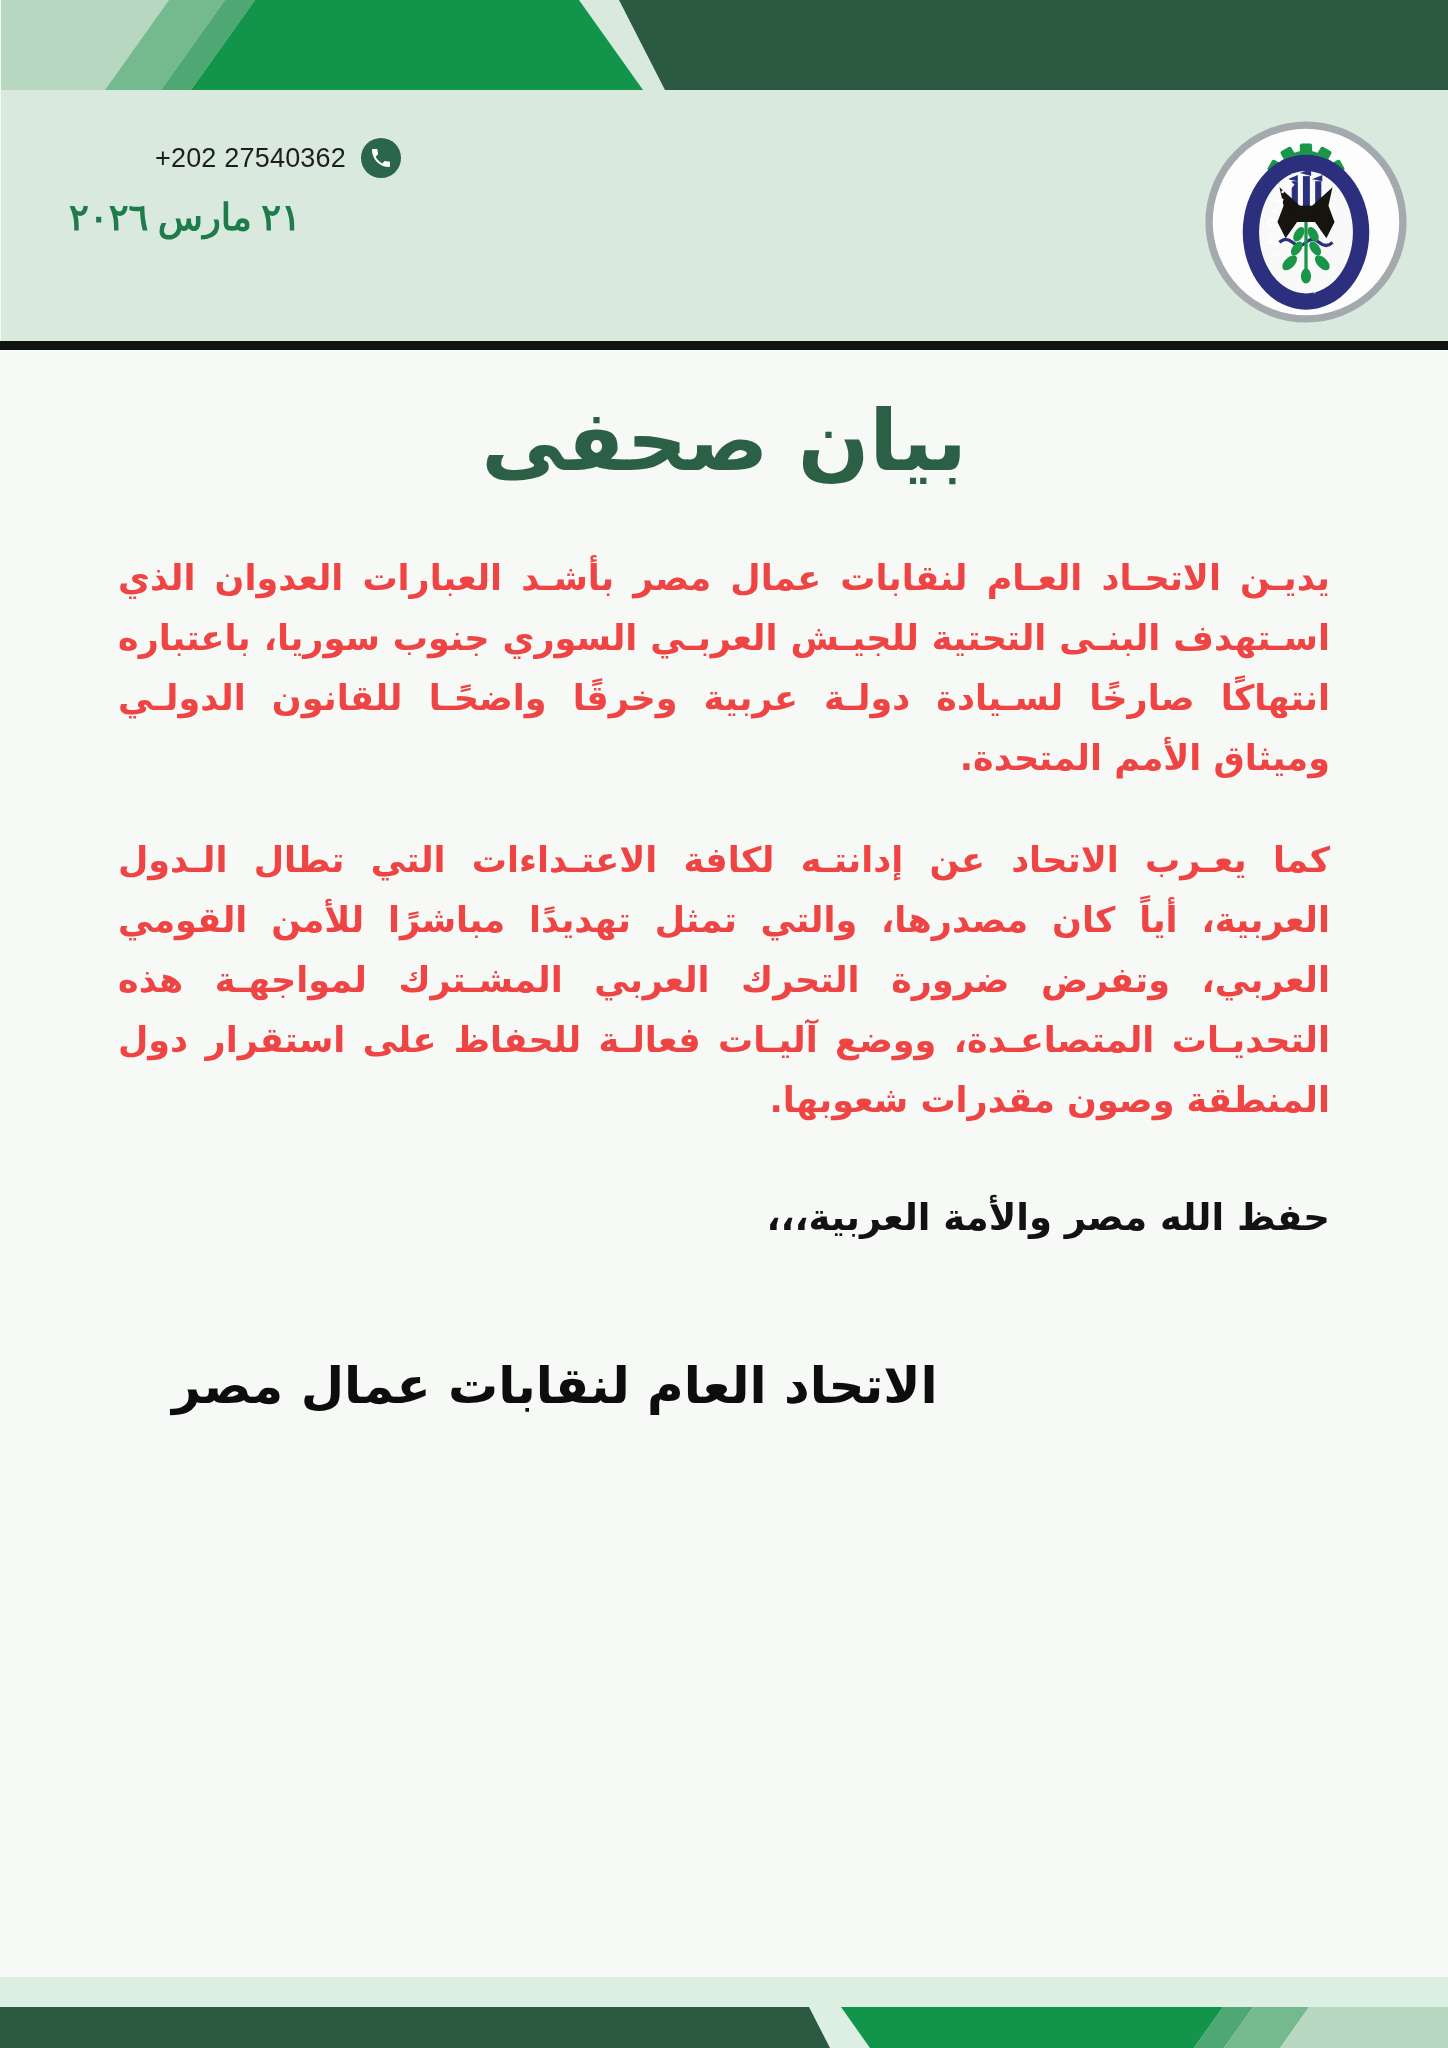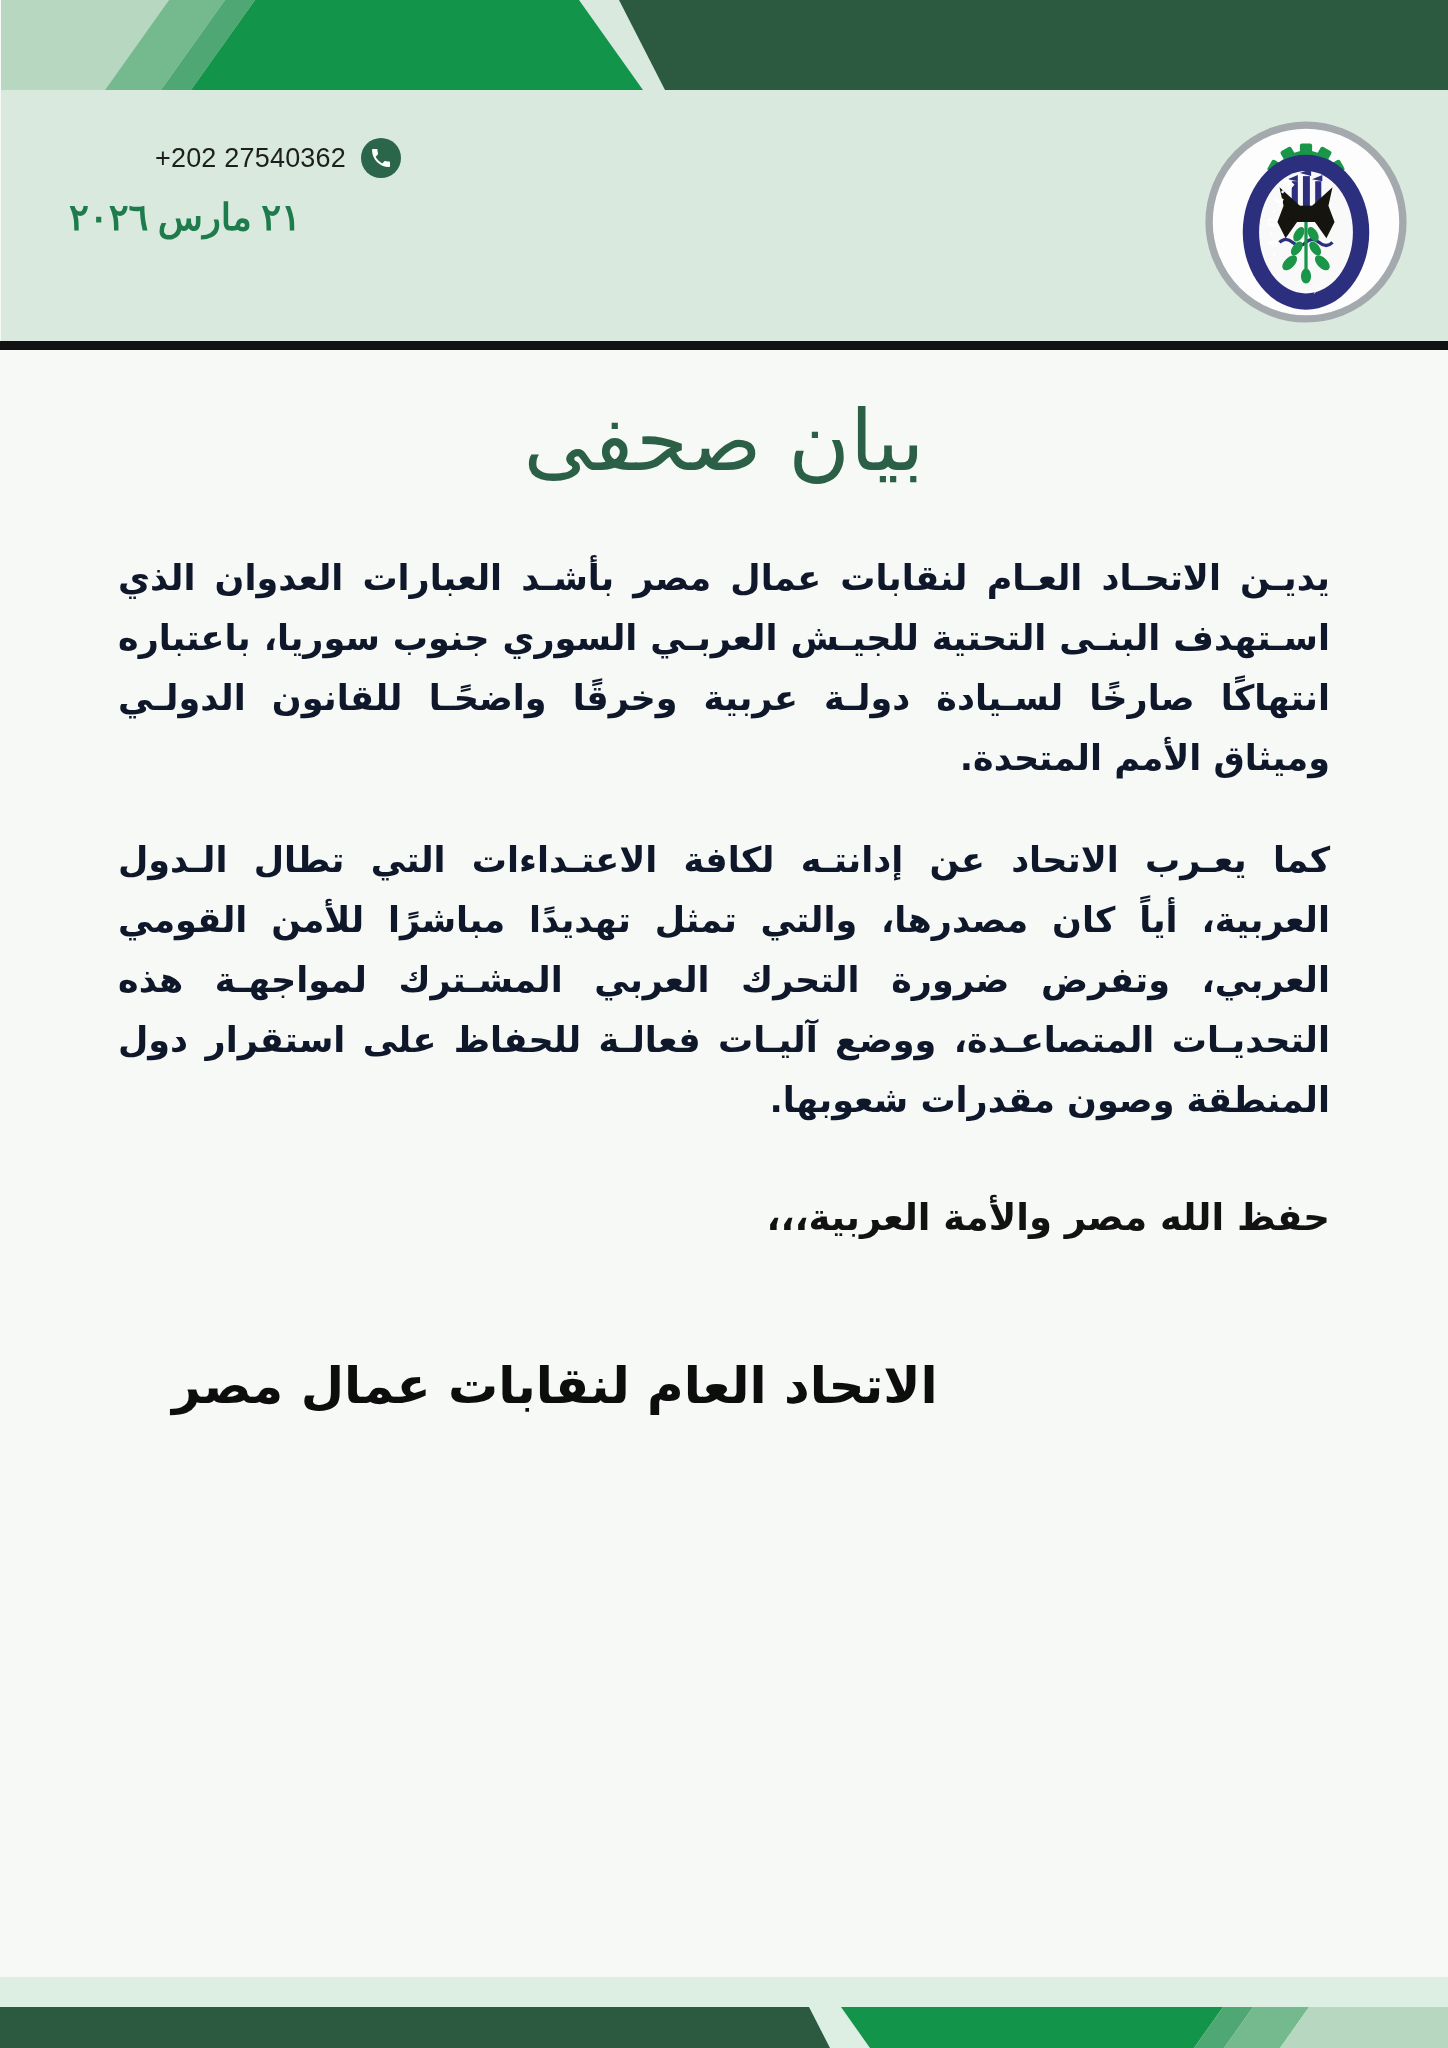--- a/index.html
+++ b/index.html
@@ -16,24 +16,24 @@
   .contact-row{display:flex;flex-direction:row;justify-content:flex-end;align-items:center;gap:15px;height:40px;}
   .contact-text{font-family:"Liberation Sans","DejaVu Sans",sans-serif;font-size:27px;color:#1d1f1e;letter-spacing:.2px;}
   .icon-circle{width:40px;height:40px;border-radius:50%;background:#2b654a;display:flex;align-items:center;justify-content:center;flex:0 0 40px;}
   .icon-circle svg{width:24px;height:24px;display:block;}
   .date{margin-top:7px;direction:rtl;text-align:left;padding-left:68px;
         font-size:37px;font-weight:bold;color:#1e7b4b;letter-spacing:1px;font-family:Liberation Serif, serif;}
   .logo{position:absolute;top:120px;left:1203px;width:204px;height:204px;}
   
   .doc{position:absolute;top:350px;left:0;width:1448px;height:1627px;background:#f6f9f6;}
   .title{margin:42px 0 0 0;text-align:center;direction:rtl;
-         font-size:84px;font-weight:normal;color:#2b5f46;letter-spacing:0;}
+         font-size:84px;font-weight:bold;color:#2b5f46;letter-spacing:0;}
   .textblock{margin:58px 118px 0 118px;direction:rtl;}
   .para{margin:0 0 42px 0;direction:rtl;text-align:justify;
-        font-size:35px;line-height:60px;font-weight:bold;color:#0f172a;}
+        font-size:35px;line-height:60px;font-weight:bold;color:#ef4444;}
   .closing{margin:66px 0 0 0;direction:rtl;
            font-size:37px;font-weight:bold;color:#121212;}
   .signature{margin:118px 0 0 172px;direction:rtl;display:inline-block;
              font-size:50px;font-weight:800;color:#0c0d0c;}
   
   .footer{position:absolute;bottom:0;left:0;width:1448px;height:71px;background:#ddeee3;}
   .band-bottom{bottom:0;}
 </style>
 </head>
 <body>

